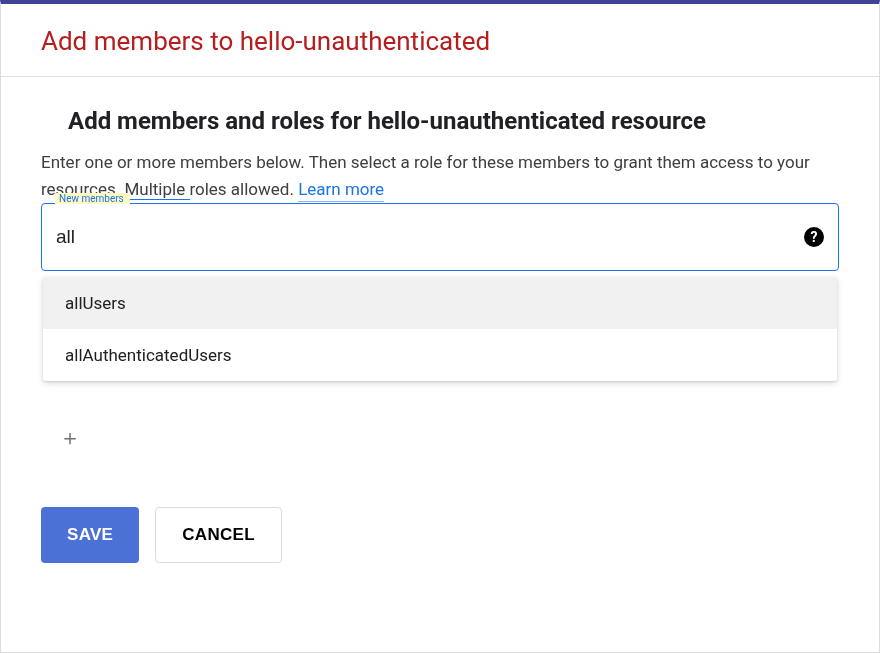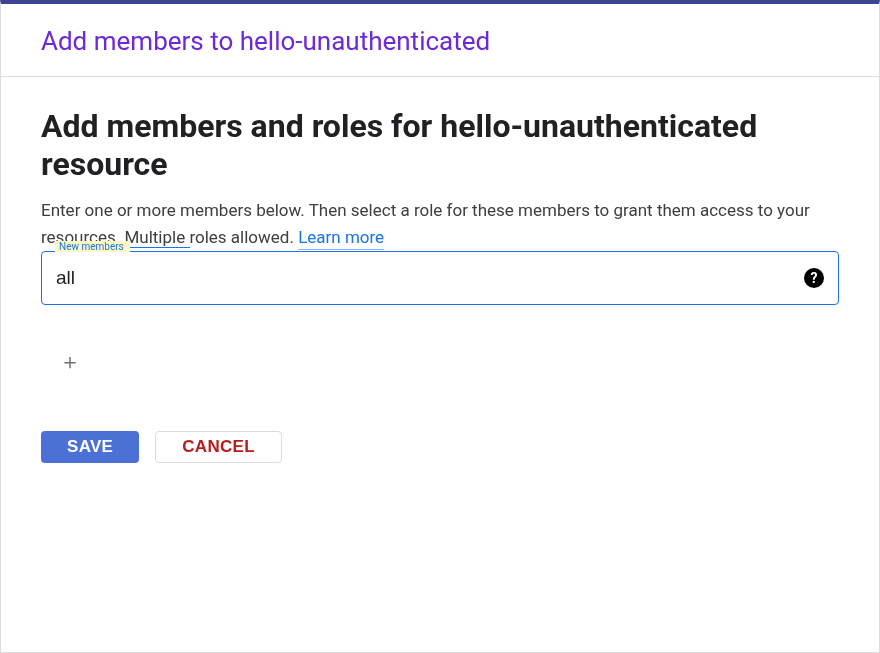--- a/index.html
+++ b/index.html
@@ -14,30 +14,31 @@
       border-bottom: 1px solid #ddd;
       color: #202124;
     }
     .panel-header {
       padding: 22px 40px 20px 40px;
       border-bottom: 1px solid #e0e0e0;
     }
     .panel-title {
       font-size: 26px;
       font-weight: 400;
-      color: #6d28d9;
+      color: #b91c1c;
     }
     .content {
       padding: 30px 40px 20px 40px;
     }
     .section-heading {
-      font-size: 32px;
+      font-size: 24px;
       font-weight: 700;
       color: #202124;
       margin-bottom: 14px;
+      margin-left: 27px;
     }
     .section-desc {
       font-size: 17px;
       line-height: 1.6;
       color: #3c4043;
     }
     .learn-more {
       color: #1a73e8;
       text-decoration: none;
       border-bottom: 1px solid #8ab4f8;
@@ -63,21 +64,21 @@
       width: 60px;
       height: 1.6px;
       background: #1a73e8;
     }
     .input-row {
       border: 1.6px solid #1a73e8;
       border-radius: 4px;
       display: flex;
       align-items: center;
       padding: 0 14px;
-      height: 54px;
+      height: 68px;
     }
     .members-input {
       flex: 1;
       border: none;
       outline: none;
       font-size: 19px;
       color: #202124;
       background: transparent;
     }
     .help-icon {
@@ -127,39 +128,39 @@
       font-weight: 400;
       line-height: 1;
       color: #6f6f6f;
     }
     .actions {
       display: flex;
       gap: 16px;
       margin-top: 58px;
     }
     .btn {
-      height: 32px;
+      height: 56px;
       padding: 0 26px;
       border-radius: 4px;
       font-size: 17px;
       font-weight: 600;
       letter-spacing: 0.3px;
       cursor: pointer;
       display: inline-flex;
       align-items: center;
       justify-content: center;
     }
     .btn-primary {
       background: #4b71d6;
       color: #fff;
       border: none;
     }
     .btn-secondary {
       background: #fff;
-      color: #b91c1c;
+      color: #000000;
       border: 1px solid #dadce0;
     }
   </style>
 </head>
 <body>
 
 <div class="panel-header">
   <h1 class="panel-title">Add members to hello-unauthenticated</h1>
 </div>
 
@@ -169,20 +170,24 @@
     <span>Enter one or more members below. Then select a role for these members to grant them access to your resources. Multiple roles allowed. </span><a href="#" class="learn-more">Learn more</a>
   </p>
 
   <div class="field-wrap">
     <span class="float-label">New members</span>
     <div class="input-row">
       <input class="members-input" type="text" value="all" style="">
       <span class="help-icon">?</span>
     </div>
 
+    <div class="dropdown">
+      <div class="dropdown-item hover">allUsers</div>
+      <div class="dropdown-item">allAuthenticatedUsers</div>
+    </div>
   </div>
 
   <div class="add-role">
     <span class="plus-icon">＋</span>
   </div>
 
   <div class="actions">
     <button class="btn btn-primary">SAVE</button>
     <button class="btn btn-secondary">CANCEL</button>
   </div>

